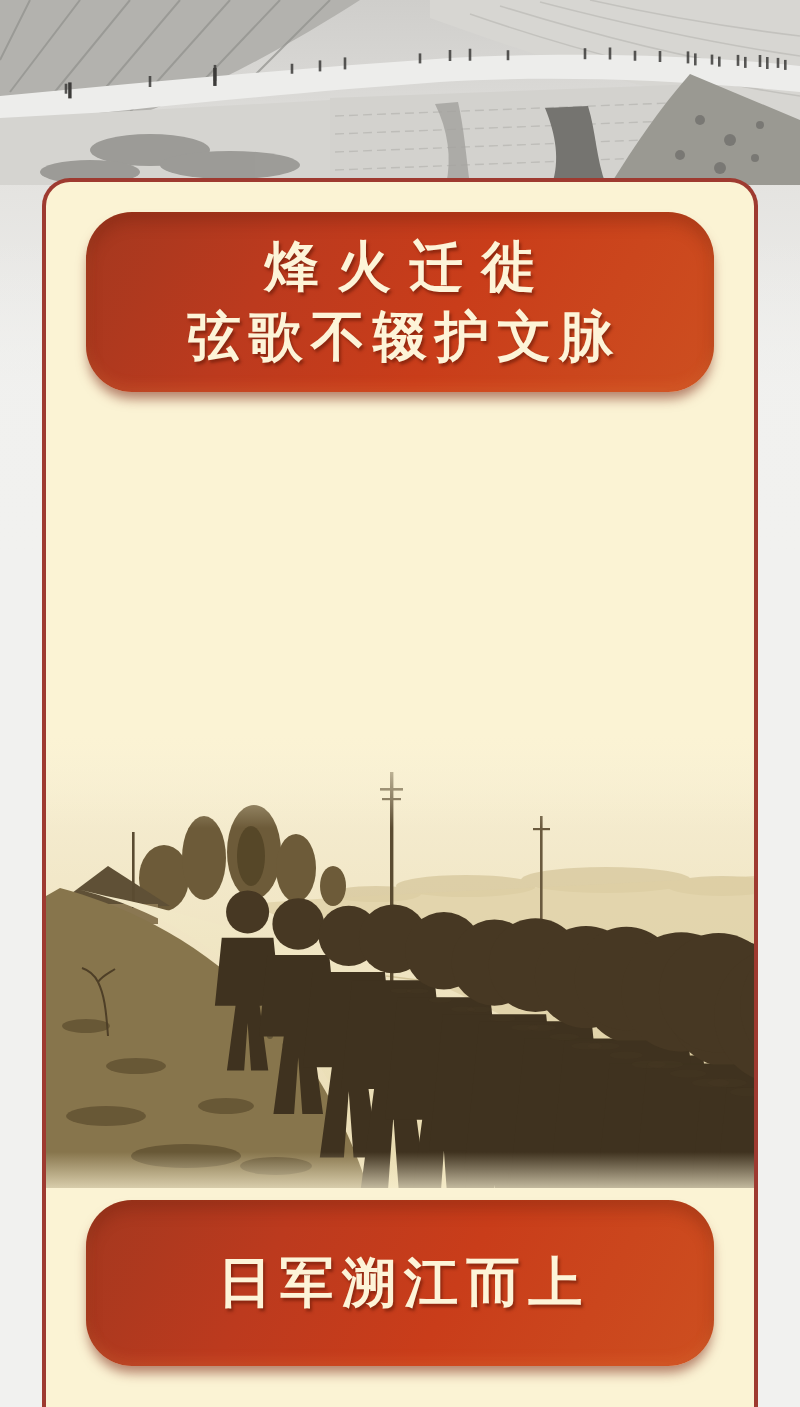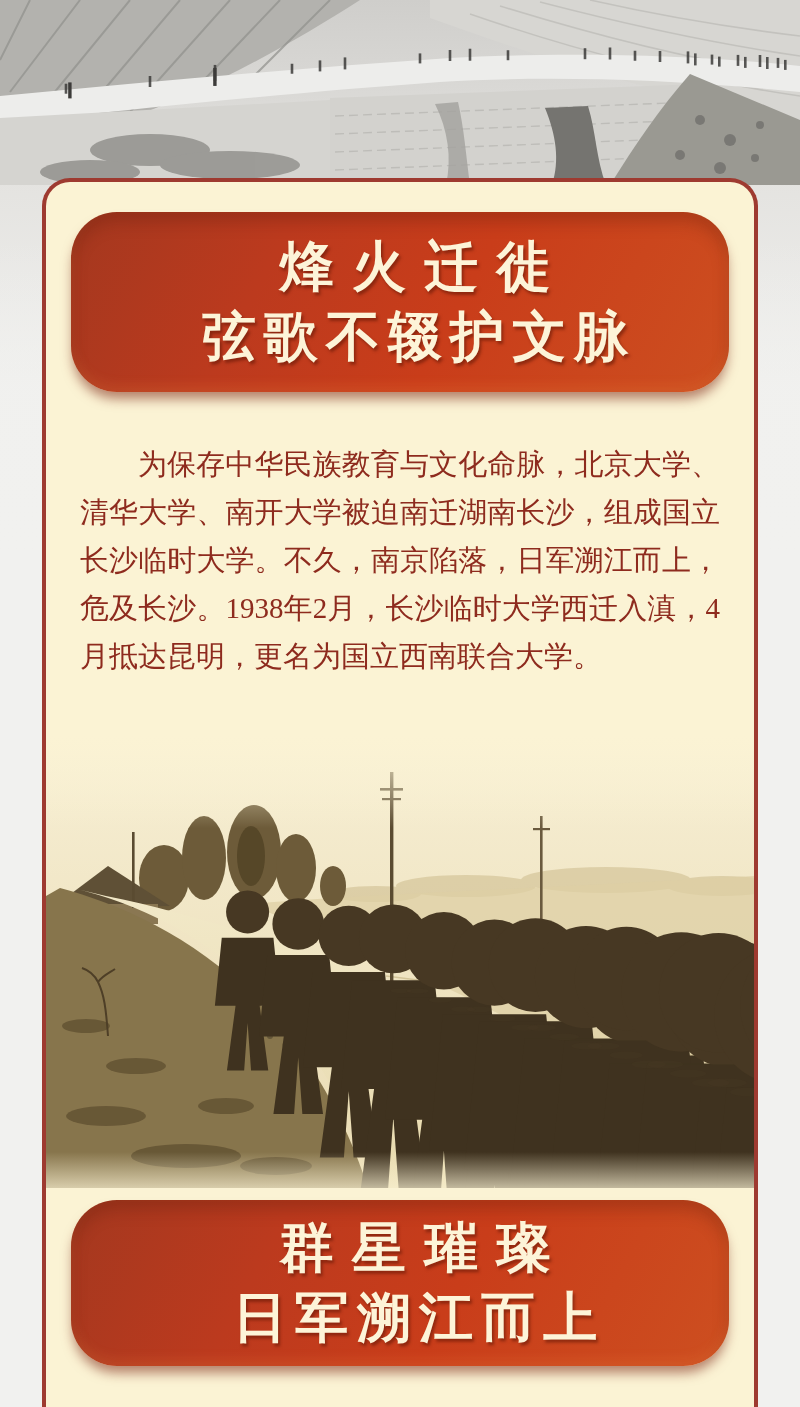--- a/index.html
+++ b/index.html
@@ -13,21 +13,21 @@
   .card{position:absolute;left:42px;top:178px;width:716px;height:1229px;
         box-sizing:border-box;background:#fbf3d4;border:4px solid #9e3a30;border-bottom:none;
         border-radius:28px 28px 0 0;}
 
   
   .banner{width:628px;height:180px;margin:30px auto 0;border-radius:46px;
           background:linear-gradient(118deg,#a4381f 0%,#bc3a1e 30%,#c93d1a 58%,#cd4f20 100%);
           box-shadow:0 9px 12px -2px rgba(124,37,20,.55),
                      inset 0 10px 16px rgba(90,25,10,.28),
                      inset 0 -6px 12px rgba(255,150,80,.18);
-          display:flex;flex-direction:column;align-items:center;justify-content:center;gap:12px;padding-left:30px;}
+          display:flex;flex-direction:column;align-items:center;justify-content:center;gap:12px;}
   .banner--second{height:166px;margin-top:12px;}
   .banner-line{color:#fdf4d8;font-weight:700;font-size:54px;line-height:1.08;white-space:nowrap;
                text-shadow:2px 3px 3px rgba(96,22,6,.55);}
   .ls-wide{letter-spacing:.34em;text-indent:.34em;}
   .ls-mid{letter-spacing:.15em;text-indent:.15em;font-family:Liberation Serif, serif;}
 
   
   .body-text{width:640px;height:290px;overflow:hidden;margin:48px auto 0;
              color:#8e2b1e;font-size:29px;line-height:48px;text-align:justify;}
   .body-text p{margin:0;text-indent:2em;}
@@ -134,21 +134,20 @@
   </svg>
 
   <div class="card">
 
     <div class="banner">
       <div class="banner-line ls-wide">烽火迁徙</div>
       <div class="banner-line ls-mid">弦歌不辍护文脉</div>
     </div>
 
     <div class="body-text">
-      <p>为保存中华民族教育与文化命脉，北京大学、清华大学、南开大学被迫南迁湖南长沙，组成国立长沙临时大学。不久，南京陷落，日军溯江而上，危及长沙。1938年2月，长沙临时大学西迁入滇，4月抵达昆明，更名为国立西南联合大学。</p>
     </div>
 
     <svg class="march-photo" role="img" viewBox="0 0 708 452" xmlns="http://www.w3.org/2000/svg" aria-label="泛黄历史照片：师生队伍沿土路长途行军">
       <defs>
         <linearGradient id="mpSky" x1="0" y1="0" x2="0" y2="1">
           <stop offset="0" stop-color="#f7efd4"></stop>
             <stop offset=".45" stop-color="#f0e5c4"></stop>
           <stop offset="1" stop-color="#eadcb4"></stop>
         </linearGradient>
         <linearGradient id="mpRoad" x1="0" y1="0" x2="0" y2="1">
@@ -285,18 +284,17 @@
           <use href="#figSym" transform="translate(689.6 280.2) scale(2.58)"></use>
           <ellipse cx="704" cy="356" rx="19.95" ry="4.5600000000000005" fill="#4e3f27" opacity=".18"></ellipse>
           <use href="#figSym" transform="translate(689.8 295.1) scale(2.85)"></use>
         </g>
 
       <rect width="708" height="92" fill="url(#mpFadeT)"></rect>
       <rect y="416" width="708" height="36" fill="url(#mpFadeB)"></rect>
     </svg>
 
     <div class="banner banner--second">
-      <div class="banner-line ls-wide">群星璀璨</div>
       <div class="banner-line ls-mid">日军溯江而上</div>
     </div>
 
   </div>
 </div>
 
 </body></html>

